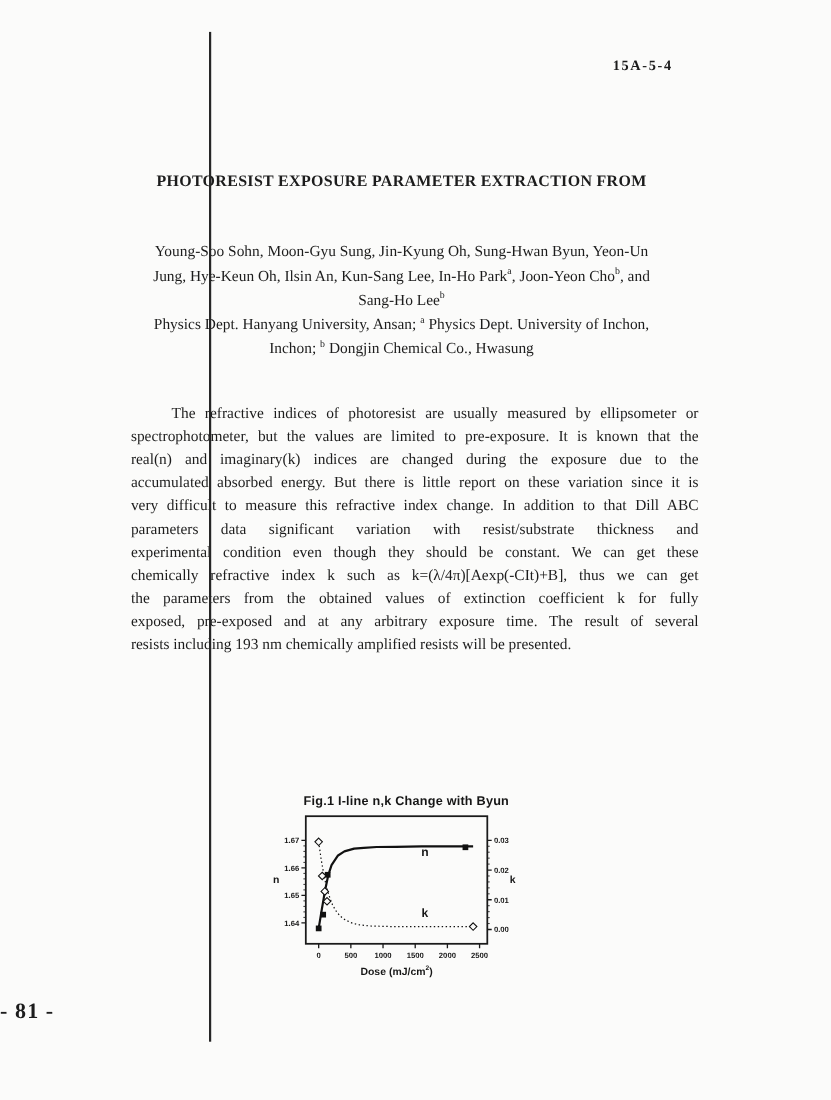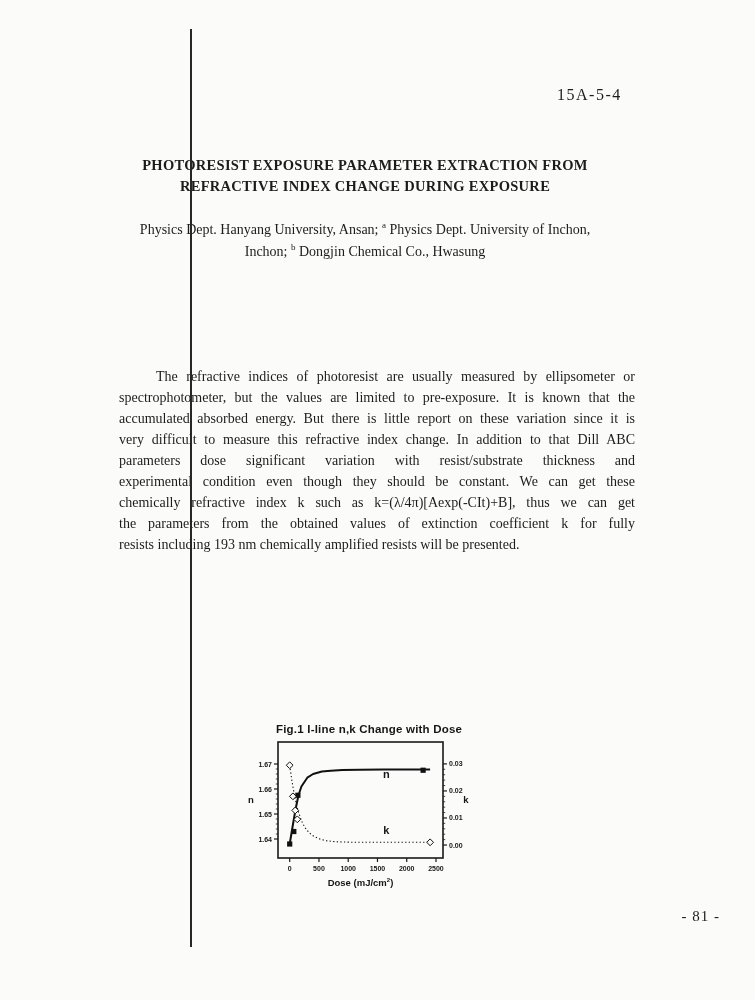--- a/index.html
+++ b/index.html
@@ -3,21 +3,21 @@
 <meta charset="utf-8">
 <style>
   html,body{margin:0;padding:0;}
   body{width:755px;height:1000px;background:#fbfbfa;overflow:hidden;
        font-family:"Liberation Serif", serif;color:#1c1c1c;position:relative;}
   #page{position:absolute;inset:0;width:755px;height:1000px;}
 
   .scanline{position:absolute;left:190px;top:29px;width:2px;height:918px;
             background:#262626;z-index:5;}
 
-  .paper-id{position:absolute;left:557px;top:86px;font-size:16px;font-weight:normal;
+  .paper-id{position:absolute;left:557px;top:52px;font-size:13px;font-weight:bold;
             letter-spacing:1.5px;}
 
   .title{position:absolute;left:95px;top:155px;width:540px;text-align:center;
          font-weight:bold;font-size:14.5px;line-height:21px;letter-spacing:.3px;}
 
   .authors{position:absolute;left:95px;top:219px;width:540px;text-align:center;
            font-size:14px;line-height:22px;}
   .authors sup{font-size:9px;line-height:0;}
 
   .abstract{position:absolute;left:119px;top:366px;width:516px;font-size:14px;}
@@ -29,55 +29,59 @@
   .figure-title{position:absolute;left:276px;top:723px;
                 font-family:"Liberation Sans",sans-serif;font-weight:bold;
                 font-size:11.5px;letter-spacing:.2px;color:#161616;}
   .chart-wrap{position:absolute;left:236px;top:739px;width:260px;height:165px;}
   svg text{font-family:"Liberation Sans",sans-serif;fill:#161616;}
   svg .tick{font-size:7px;font-weight:bold;}
   svg .axlabel{font-size:9.5px;font-weight:bold;}
   svg .xlabel{font-size:9.5px;font-weight:bold;}
   svg .serieslabel{font-size:11px;font-weight:bold;}
 
-  .page-number{position:absolute;left:0;top:908px;width:720px;text-align:right;
-               font-size:15px;font-weight:normal;letter-spacing:1px;}
+  .page-number{position:absolute;left:0;top:908px;width:720px;text-align:left;
+               font-size:20px;font-weight:bold;letter-spacing:1px;}
 </style>
 </head>
 <body>
 
 <div id="page">
 
   <div class="scanline"></div>
 
   <div class="paper-id">15A-5-4</div>
 
   <div class="title">
     <div>PHOTORESIST EXPOSURE PARAMETER EXTRACTION FROM</div>
-    <div>REFRACTIVE INDEX CHANGE DURING EXPOSURE</div>
   </div>
 
   <div class="authors" id="authors-block">
+      <div>Young-Soo Sohn, Moon-Gyu Sung, Jin-Kyung Oh, Sung-Hwan Byun, Yeon-Un</div>
+      <div>Jung, Hye-Keun Oh, Ilsin An,  Kun-Sang Lee, In-Ho Park<sup>a</sup>, Joon-Yeon Cho<sup>b</sup>, and</div>
+      <div>Sang-Ho Lee<sup>b</sup></div>
       <div>Physics Dept. Hanyang University, Ansan; <sup>a</sup> Physics Dept. University of Inchon,</div>
       <div>Inchon; <sup>b</sup> Dongjin Chemical Co., Hwasung</div>
     </div>
 
   <div class="abstract" id="abstract-block">
       <div class="absline first">The refractive indices of photoresist are usually measured by ellipsometer or</div>
       <div class="absline">spectrophotometer, but the values are limited to pre-exposure. It is known that the</div>
+      <div class="absline">real(n) and imaginary(k) indices are changed during the exposure due to the</div>
       <div class="absline">accumulated absorbed energy. But there is little report on these variation since it is</div>
       <div class="absline">very difficult to measure this refractive index change. In addition to that Dill ABC</div>
-      <div class="absline">parameters dose significant variation with resist/substrate thickness and</div>
+      <div class="absline">parameters data significant variation with resist/substrate thickness and</div>
       <div class="absline">experimental condition even though they should be constant. We can get these</div>
       <div class="absline">chemically refractive index k such as k=(λ/4π)[Aexp(-CIt)+B], thus we can get</div>
       <div class="absline">the parameters from the obtained values of extinction coefficient k for fully</div>
+      <div class="absline">exposed, pre-exposed and at any arbitrary exposure time. The result of several</div>
       <div class="absline last">resists including 193 nm chemically amplified resists will be presented.</div>
     </div>
 
-  <div class="figure-title">Fig.1  I-line n,k Change with Dose</div>
+  <div class="figure-title">Fig.1  I-line n,k Change with Byun</div>
 
   <div class="chart-wrap">
     <svg id="chart-svg" viewBox="0 0 260 165" width="260" height="165">
         <rect x="42" y="3" width="165" height="116" fill="none" stroke="#1a1a1a" stroke-width="1.6"></rect>
         <line x1="53.70212765957447" y1="119" x2="53.70212765957447" y2="123" stroke="#1a1a1a" stroke-width="1.2"></line>
         <text x="53.70212765957447" y="132" text-anchor="middle" class="tick">0</text>
         <line x1="82.95744680851064" y1="119" x2="82.95744680851064" y2="123" stroke="#1a1a1a" stroke-width="1.2"></line>
         <text x="82.95744680851064" y="132" text-anchor="middle" class="tick">500</text>
         <line x1="112.2127659574468" y1="119" x2="112.2127659574468" y2="123" stroke="#1a1a1a" stroke-width="1.2"></line>
         <text x="112.2127659574468" y="132" text-anchor="middle" class="tick">1000</text>

